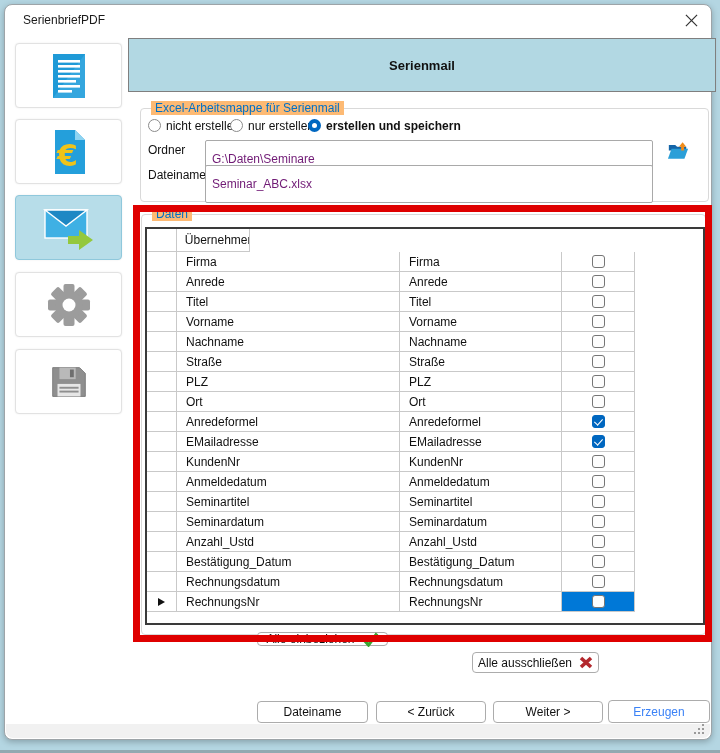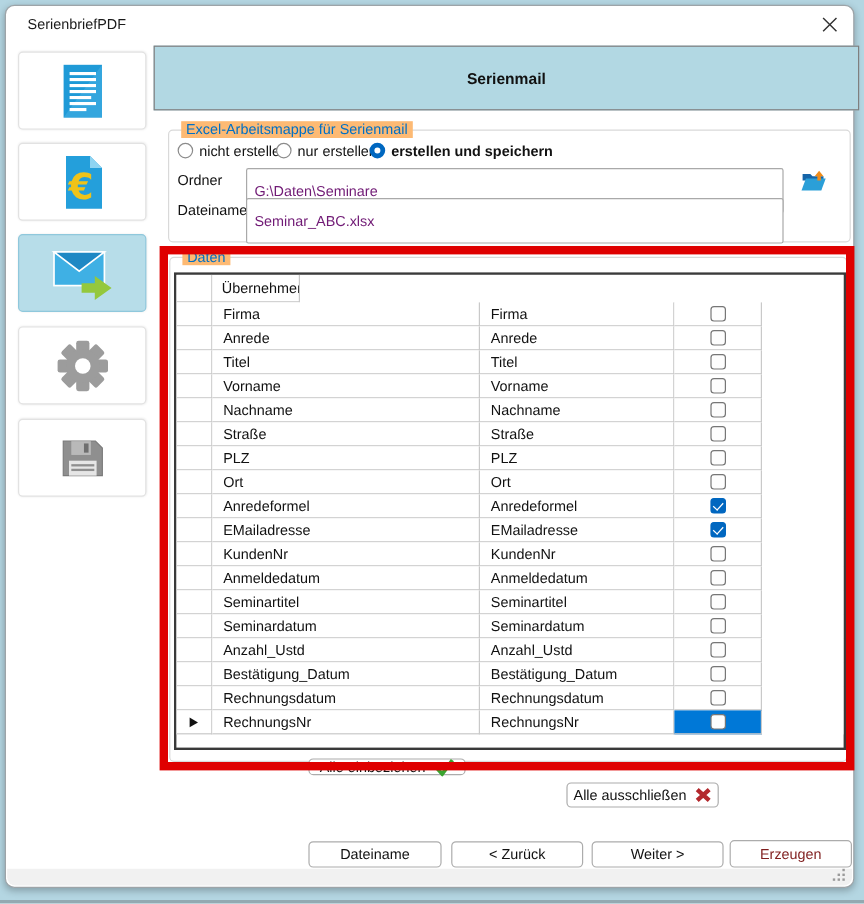--- a/index.html
+++ b/index.html
@@ -45,21 +45,21 @@
   .td.c2{width:162px;}
   .td.c3{width:73px;justify-content:center;padding:0;}
   .td.fill{flex:1;border:none;}
   .td.cellsel{background:var(--selection);}
   .checkbox{width:13px;height:13px;border:1px solid #767676;border-radius:3px;background:#fdfdfd;position:relative;cursor:pointer;}
   .checkbox.checked{background:var(--accent);border-color:var(--accent);}
   .checkbox.checked::after{content:"";position:absolute;left:3.5px;top:1px;width:4px;height:7px;border-right:1.6px solid #fff;border-bottom:1.6px solid #fff;transform:rotate(42deg);}
   .rowarrow{width:0;height:0;border-left:7px solid #111;border-top:4.5px solid transparent;border-bottom:4.5px solid transparent;}
   
   .btn{position:absolute;background:#fff;border:1px solid #acacac;border-radius:4px;font-size:12px;color:#111;display:flex;align-items:center;justify-content:center;gap:7px;cursor:pointer;font-family:inherit;}
-  .btn.disabled{color:#7f1d1d;cursor:default;}
+  .btn.disabled{color:#3b82f6;cursor:default;}
   .btn-include{left:252px;top:627px;width:131px;height:14px;}
   .btn-exclude{left:467px;top:647px;width:127px;height:21px;}
   .btn-cancel{left:252px;top:696px;width:111px;height:22px;}
   .btn-back{left:371px;top:696px;width:110px;height:22px;}
   .btn-next{left:488px;top:696px;width:110px;height:22px;}
   .btn-generate{left:603px;top:695px;width:102px;height:23px;}
   
   .statusbar{position:absolute;left:1px;right:1px;bottom:1px;height:14px;background:#f1f1f1;border-radius:0 0 7px 7px;}
   .grip{position:absolute;right:5px;bottom:3px;width:12px;height:12px;cursor:nwse-resize;}
   .grip::after{content:"";position:absolute;right:1px;bottom:1px;width:2px;height:2px;background:#9a9a9a;box-shadow:-4px 0 #9a9a9a,-8px 0 #9a9a9a,0 -4px #9a9a9a,-4px -4px #9a9a9a,0 -8px #9a9a9a;}

